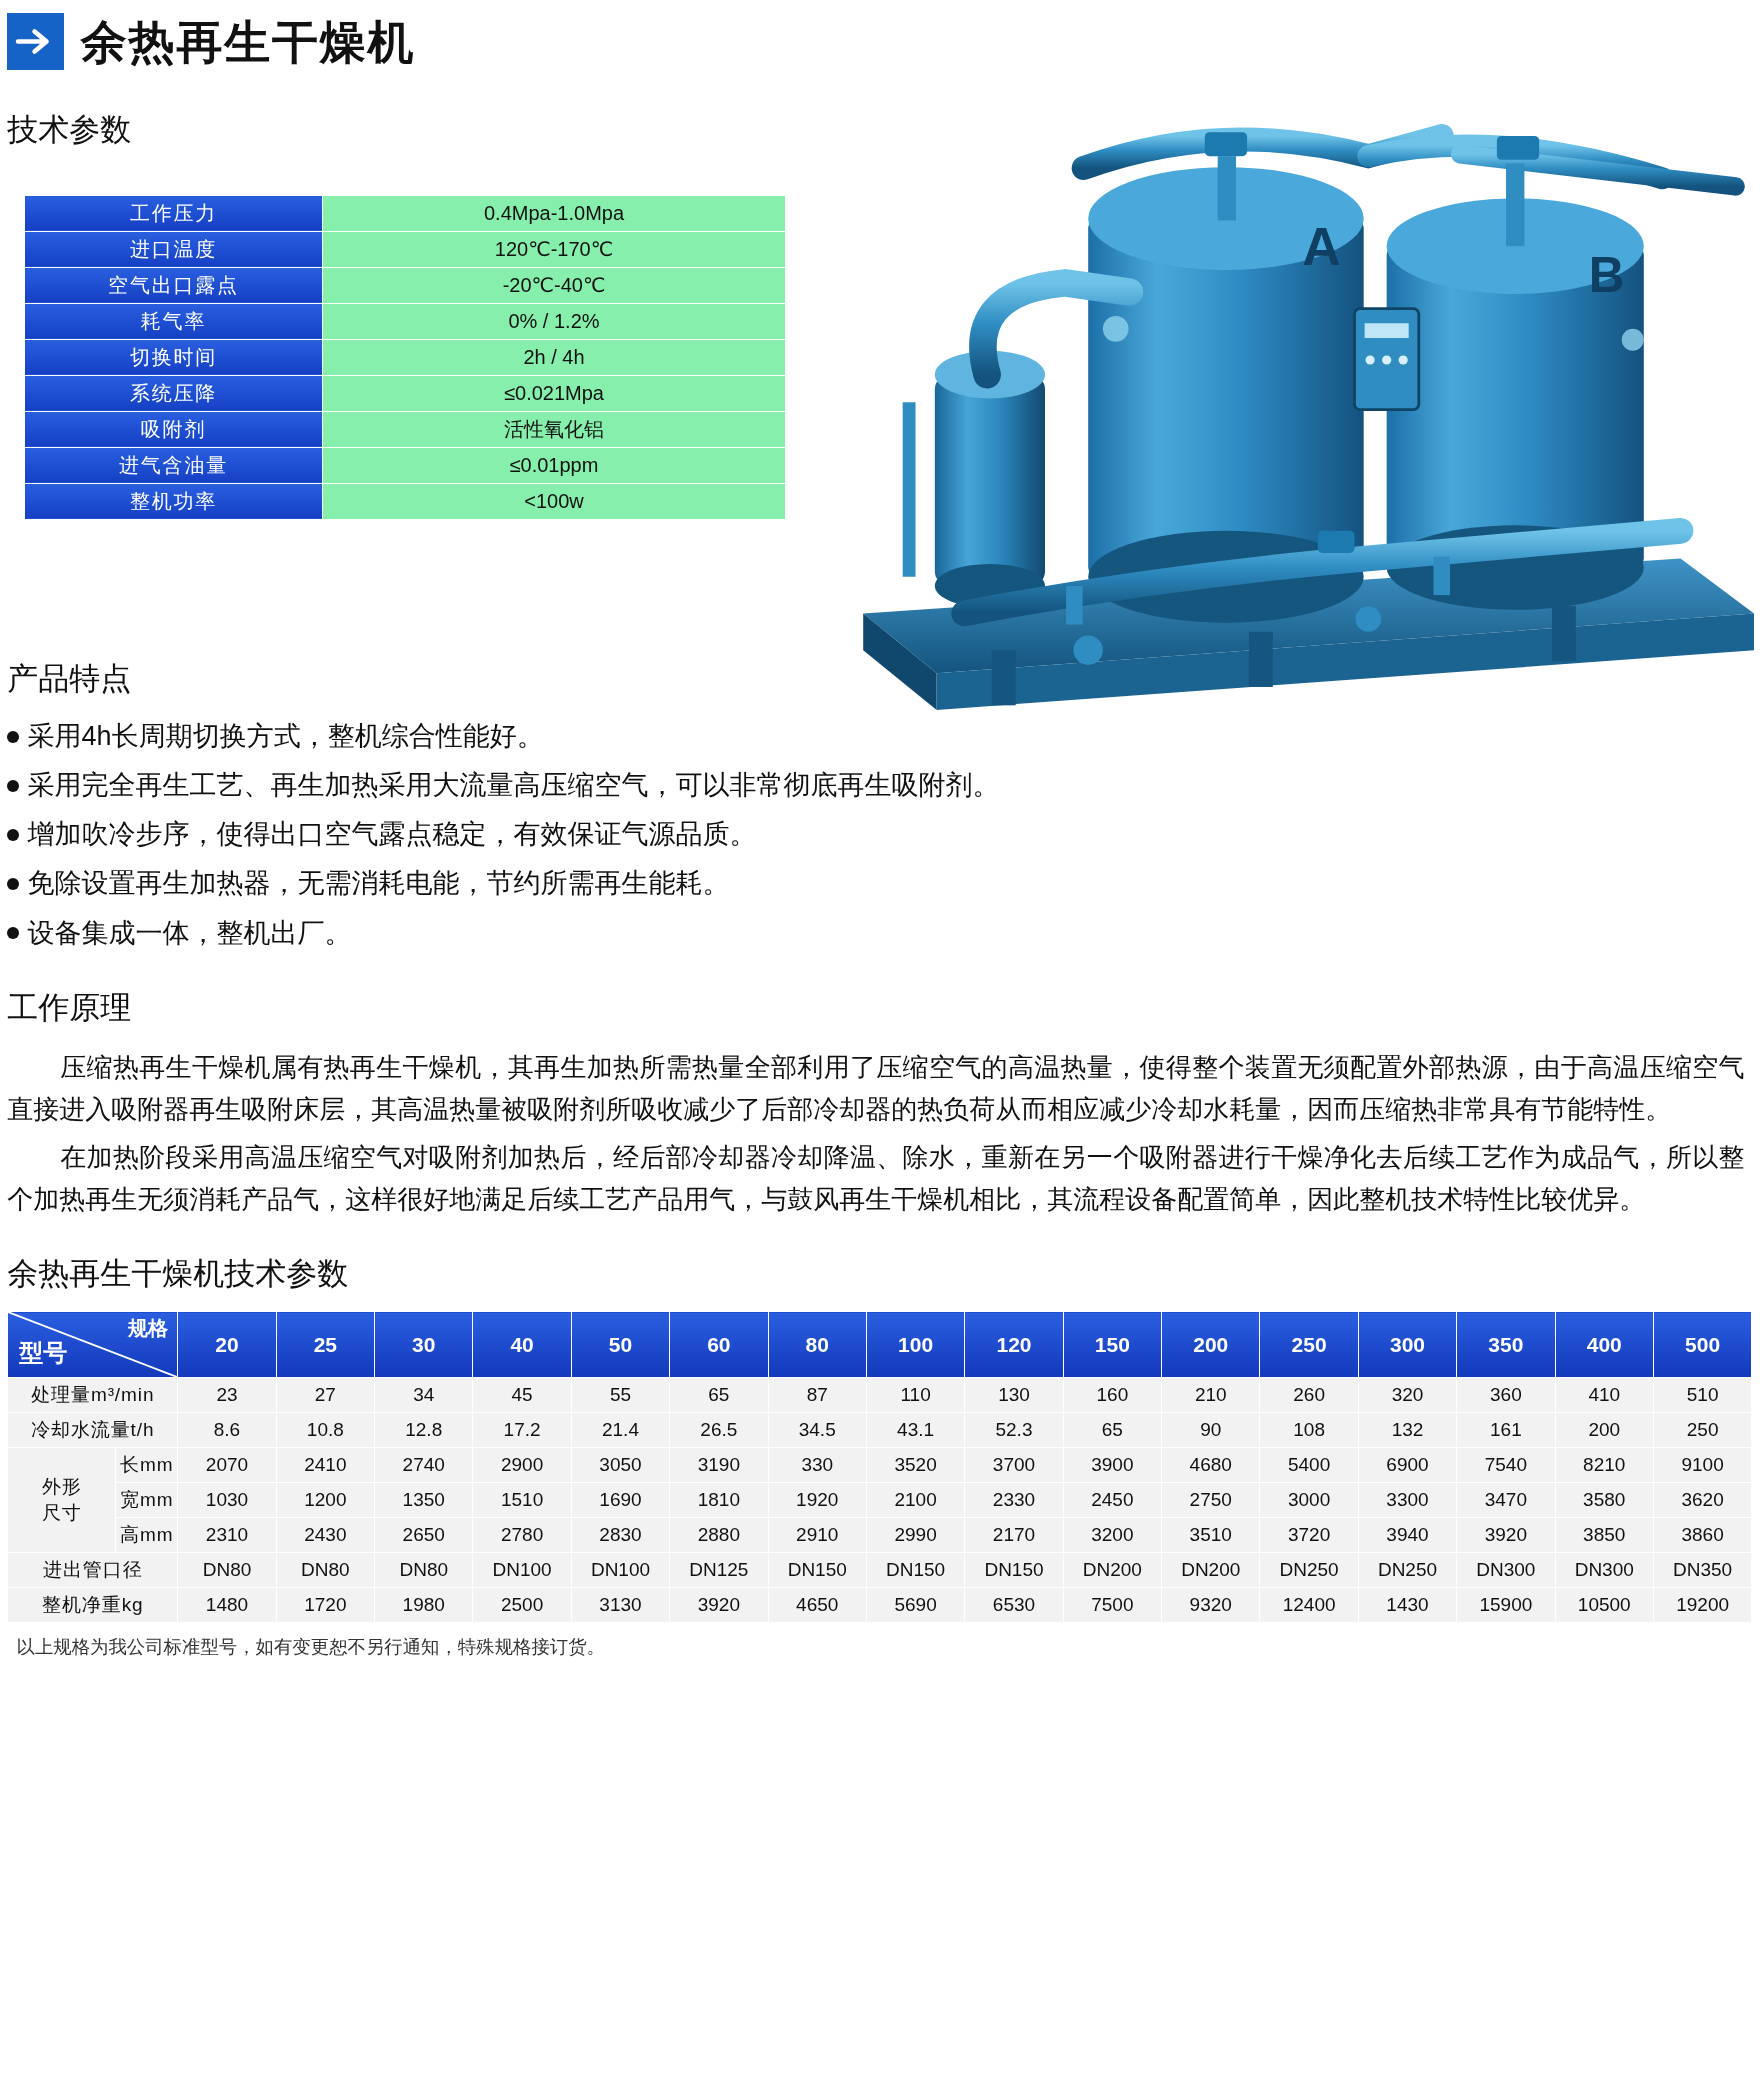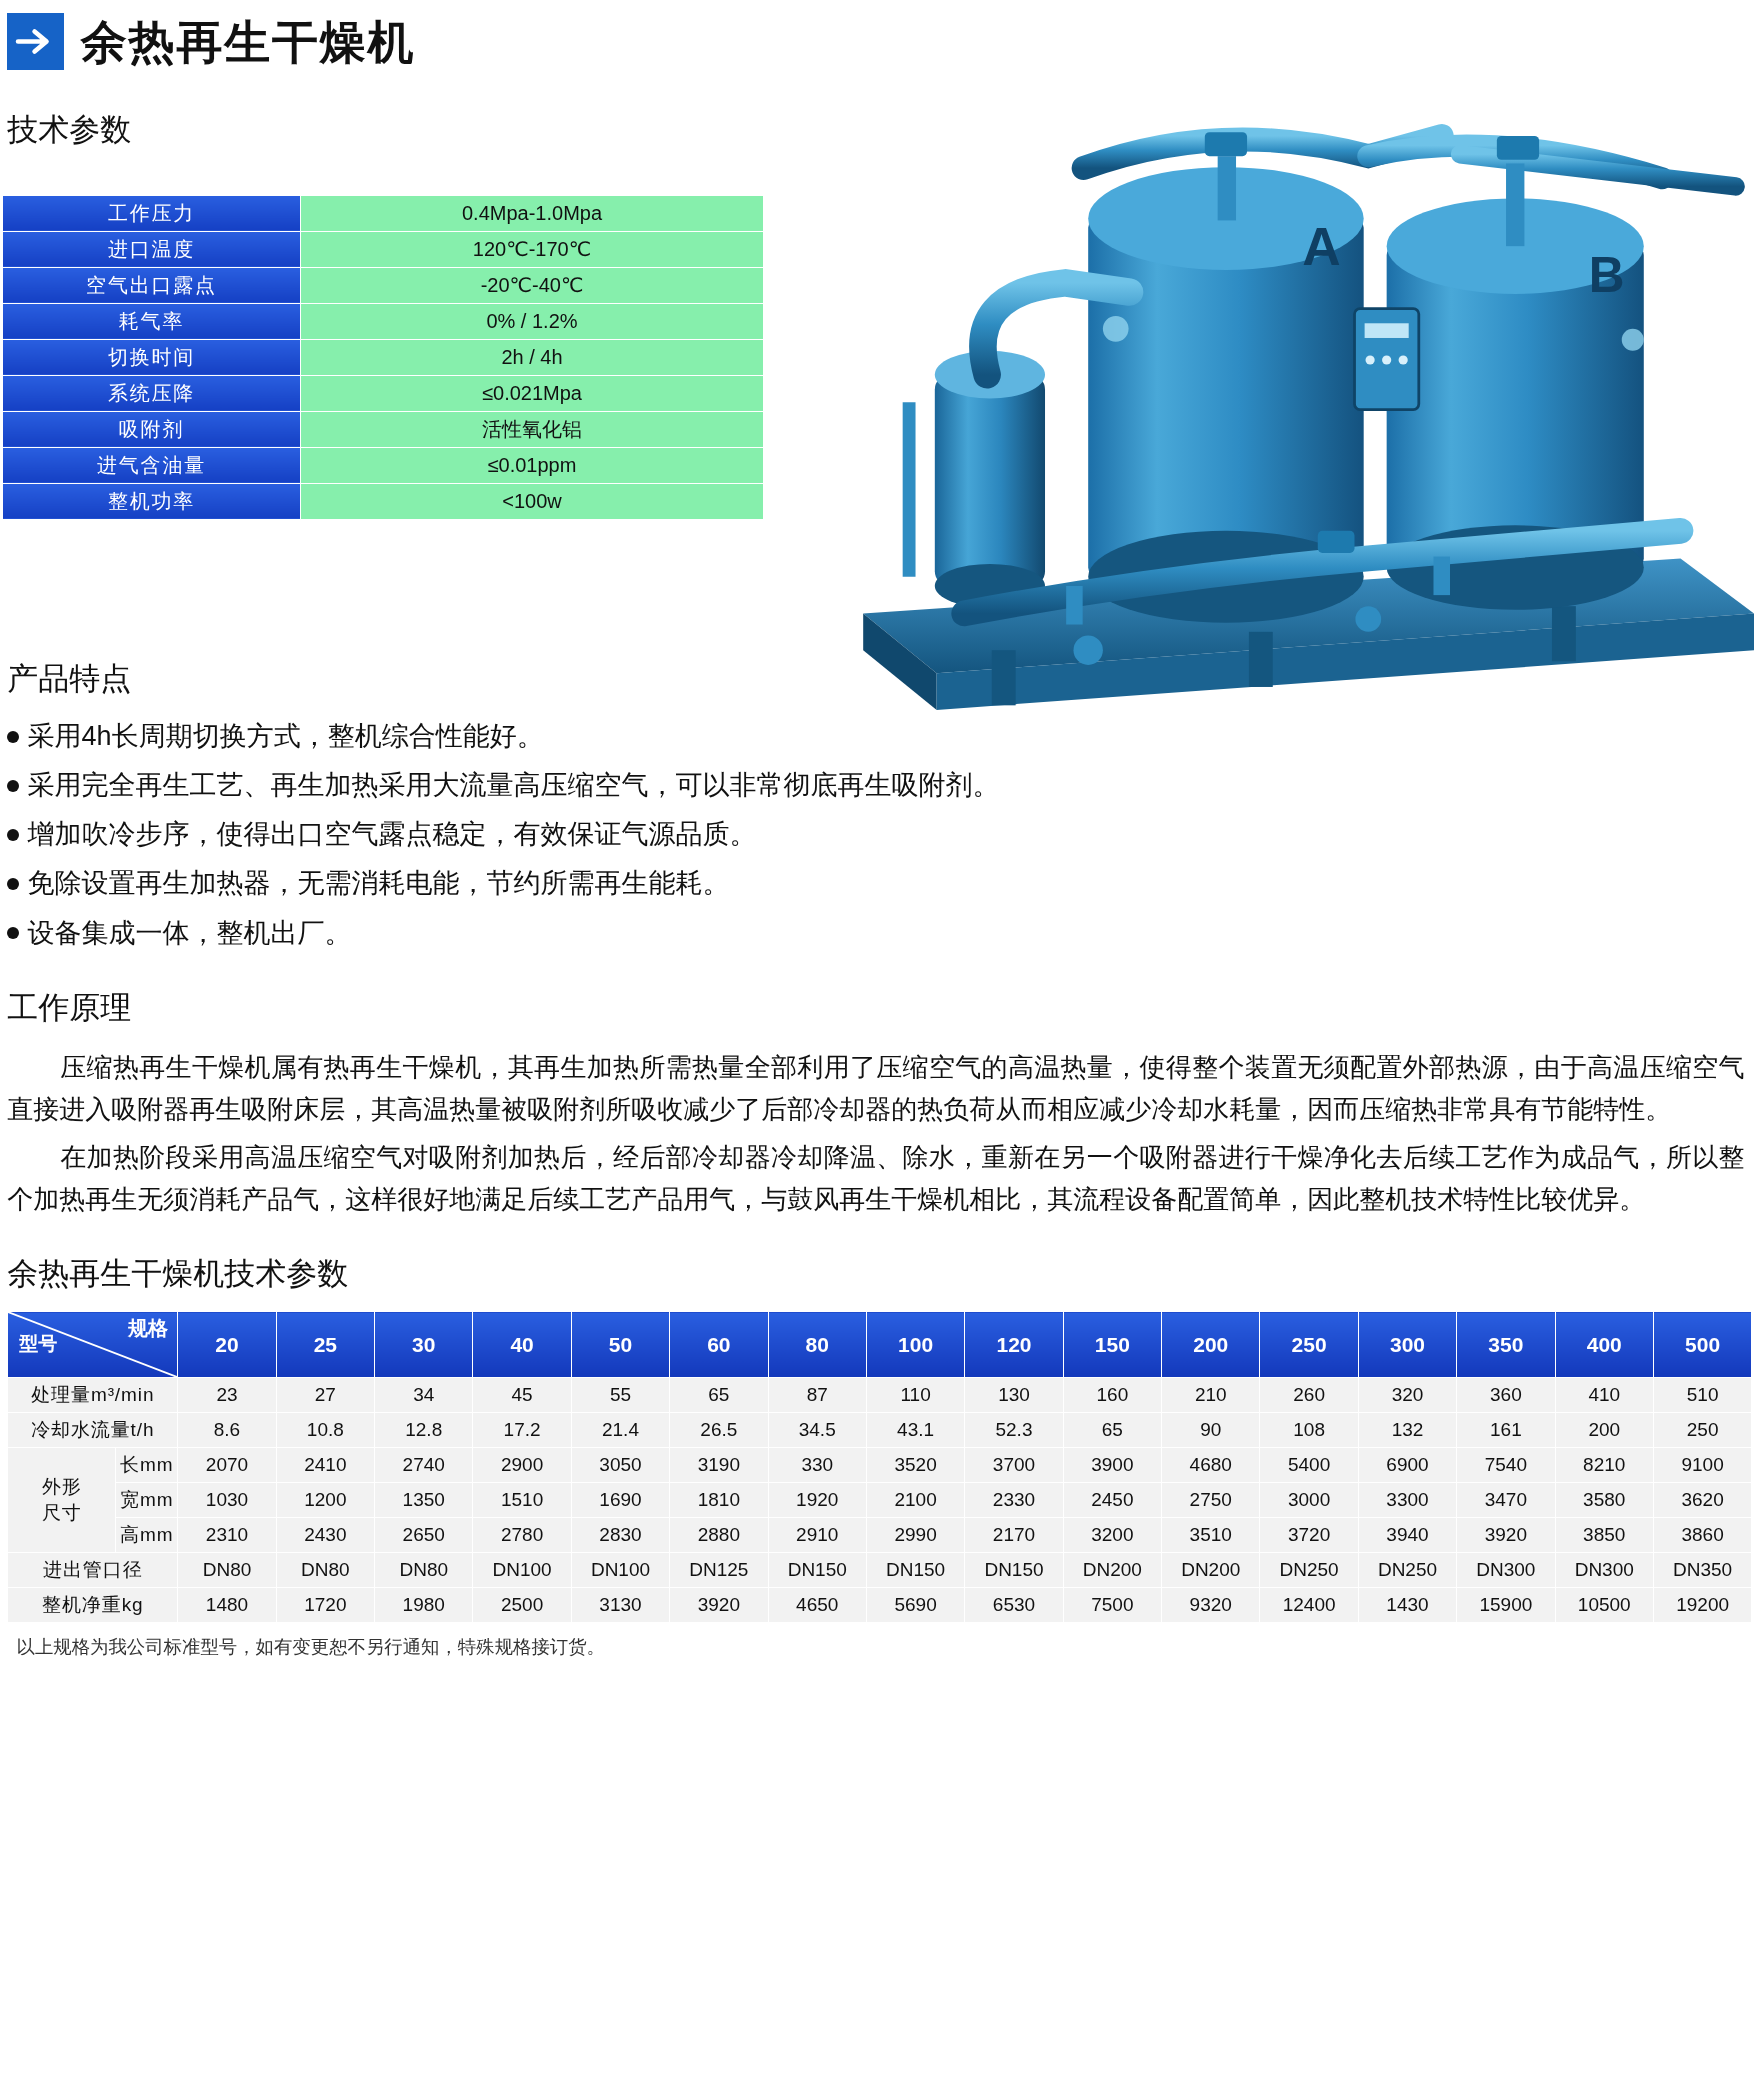--- a/index.html
+++ b/index.html
@@ -44,21 +44,21 @@
     color: #111;
     margin: 33px 0 16.5px 7.3px;
     font-weight: normal;
   }
 
   
   .top-area {
     position: relative;
     width: 1429px;
   }
-  .spec-wrap { width: 771px; padding-left: 2px; margin-top: 44px; }
+  .spec-wrap { width: 771px; padding-left: 24px; margin-top: 44px; }
   table.spec {
     border-collapse: collapse;
     width: 762px;
     table-layout: fixed;
   }
   table.spec td {
     height: 36px;
     font-size: 20px;
     border: 0.9px solid #ffffff;
   }
@@ -143,22 +143,22 @@
     overflow: hidden;
   }
   .corner .diag {
     position: absolute; left:0; top:0; width:100%; height:100%;
   }
   .corner .lbl-spec {
     position: absolute; right: 9.2px; top: 2.8px;
     font-size: 20px; font-weight: bold; color:#fff;
   }
   .corner .lbl-model {
-    position: absolute; left: 11px; bottom: 20px;
-    font-size: 19px; font-weight: bold; color:#fff;
+    position: absolute; left: 11px; bottom: 8px;
+    font-size: 24px; font-weight: bold; color:#fff;
   }
   td.rowhead {
     background: #f2f2f2;
     text-align: center;
     letter-spacing: 0.9px;
   }
   td.dim-label {
     background: #f2f2f2;
     font-size: 20px;
     letter-spacing: 0.9px;

